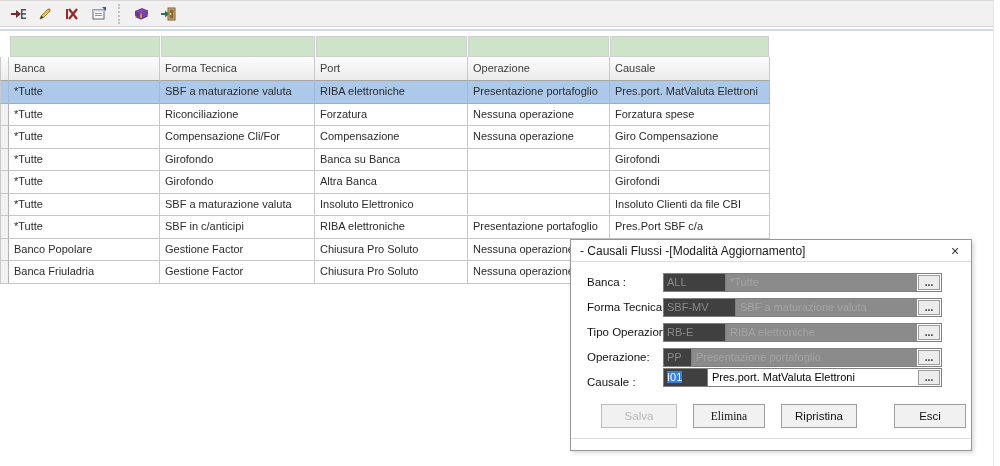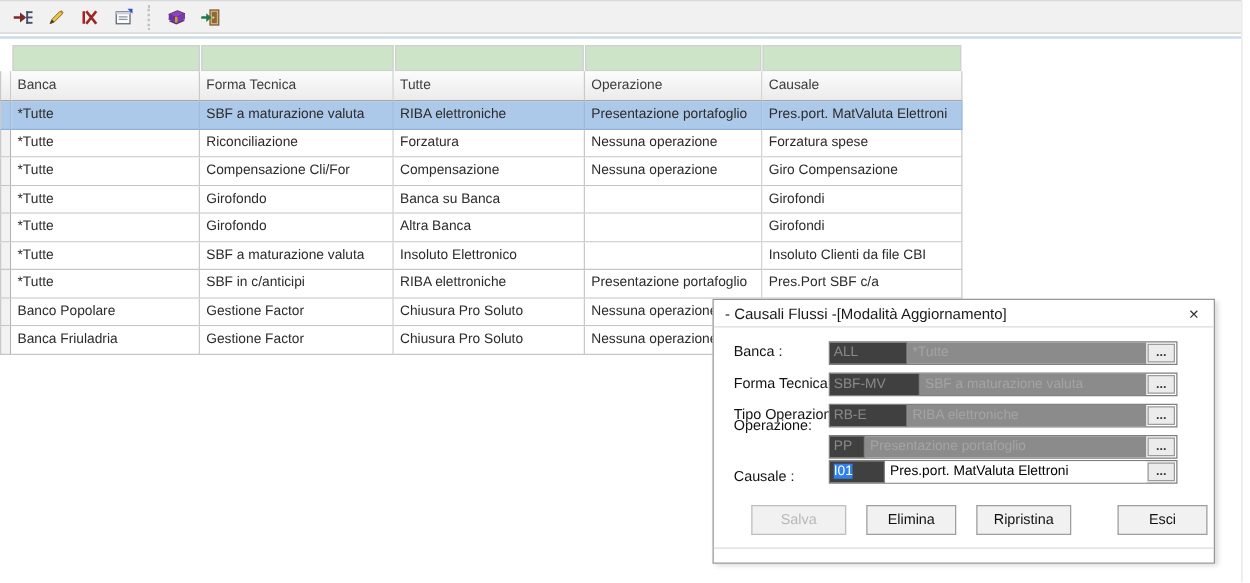--- a/index.html
+++ b/index.html
@@ -152,21 +152,21 @@
     <div class="cell c2 fcell"></div>
     <div class="cell c3 fcell"></div>
     <div class="cell c4 fcell"></div>
     <div class="cell c5 fcell"></div>
   </div>
 
   <div class="hrow">
     <div class="cell c0 hcell hgut"></div>
     <div class="cell c1 hcell">Banca</div>
     <div class="cell c2 hcell">Forma Tecnica</div>
-    <div class="cell c3 hcell">Tutte</div>
+    <div class="cell c3 hcell">Port</div>
     <div class="cell c4 hcell">Operazione</div>
     <div class="cell c5 hcell">Causale</div>
   </div>
 
   <div class="trow sel">
     <div class="cell c0 tcell gut"></div>
     <div class="cell c1 tcell">*Tutte</div>
     <div class="cell c2 tcell">SBF a maturazione valuta</div>
     <div class="cell c3 tcell">RIBA elettroniche</div>
     <div class="cell c4 tcell">Presentazione portafoglio</div>
@@ -272,39 +272,39 @@
 
   <div class="drow" style="top:83px;">
     <span class="dlabel">Tipo Operazione:</span>
   </div>
   <div class="dgroup" style="top:83px;">
     <div class="dcode" style="width:62px;">RB-E</div>
     <div class="ddesc off">RIBA elettroniche</div>
     <button class="dbrowse">...</button>
   </div>
 
-  <div class="drow" style="top:92px;">
+  <div class="drow" style="top:108px;">
     <span class="dlabel">Operazione:</span>
   </div>
   <div class="dgroup" style="top:108px;">
     <div class="dcode" style="width:28px;">PP</div>
     <div class="ddesc off">Presentazione portafoglio</div>
     <button class="dbrowse">...</button>
   </div>
 
   <div class="drow" style="top:133px;">
     <span class="dlabel">Causale :</span>
   </div>
   <div class="dgroup" style="top:128px;">
     <div class="dcode enabled" style="width:44px;">
       <span class="selspan">I01</span>
     </div>
     <div class="ddesc on">Pres.port. MatValuta Elettroni</div>
     <button class="dbrowse">...</button>
   </div>
 
   <button class="dbtn" style="left:30px; width:76px;" disabled="">Salva</button>
-  <button class="dbtn" style="left:122px; width:72px;">Elimina</button>
+  <button class="dbtn" style="left:122px; width:72px;font-family:Liberation Serif, serif;">Elimina</button>
   <button class="dbtn" style="left:210px; width:76px;">Ripristina</button>
   <button class="dbtn" style="left:300px; width:72px;margin-left:23px;">Esci</button>
 
   <div class="ddivider"></div>
 </div>
 
 </body></html>

